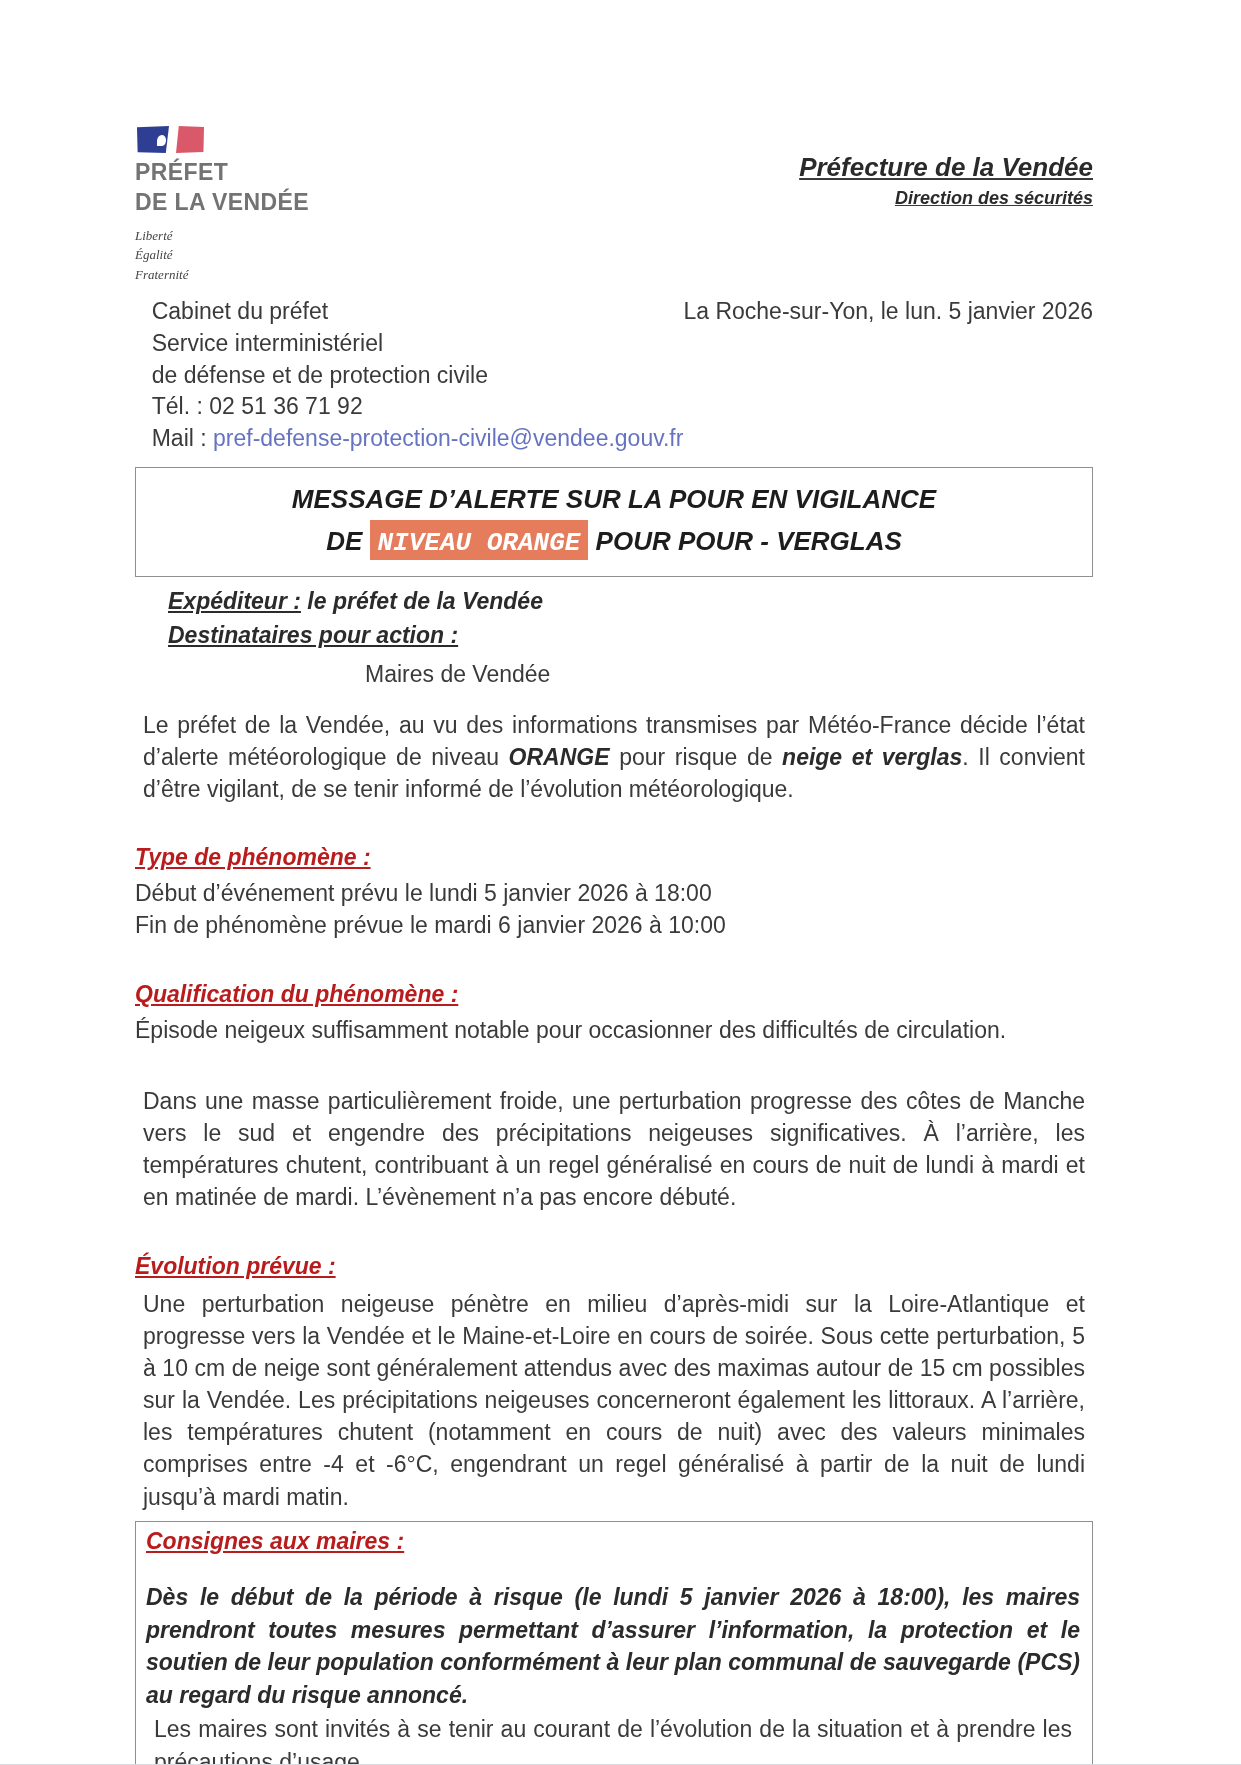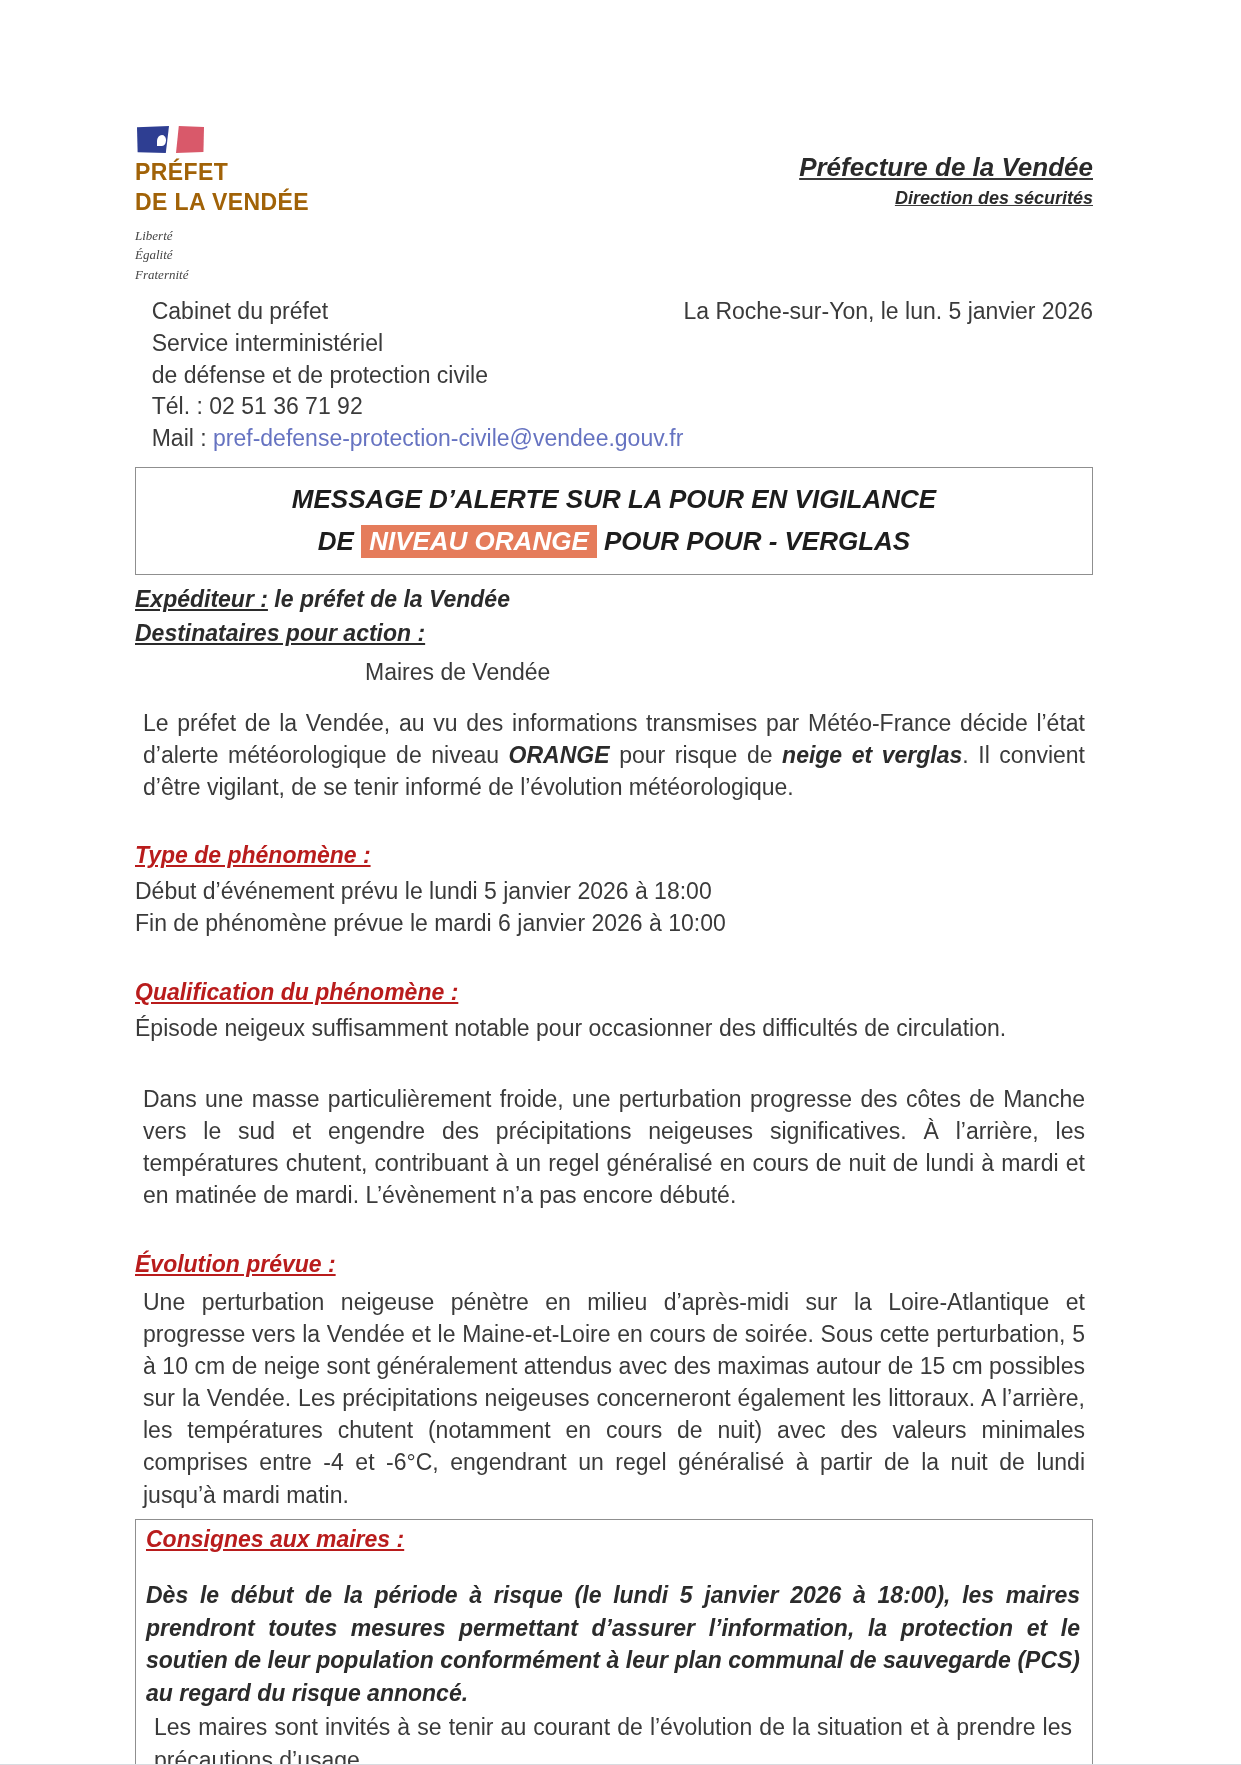--- a/index.html
+++ b/index.html
@@ -15,41 +15,41 @@
     border-bottom:1px solid #d8dbe0;
     overflow:hidden;
   }
   
   .header{display:flex;justify-content:space-between;align-items:flex-start;}
   .gov-logo{width:330px;}
   .flag{display:flex;gap:7px;margin-left:2px;margin-bottom:4px;}
   .flag-blue{width:32px;height:27px;background:#2e3e92;clip-path:polygon(0 5%,100% 0,90% 100%,2% 97%);position:relative;}
   .flag-blue::after{content:"";position:absolute;right:3px;top:9px;width:9px;height:11px;background:#fff;border-radius:55% 45% 50% 0;}
   .flag-red{width:28px;height:27px;background:#d9596a;clip-path:polygon(10% 0,100% 4%,98% 96%,0 100%);}
-  .gov-name{font-size:23px;font-weight:700;color:#a16207;line-height:1.32;letter-spacing:.4px;}
+  .gov-name{font-size:23px;font-weight:700;color:#737373;line-height:1.32;letter-spacing:.4px;}
   .motto{margin-top:8px;font-family:"Liberation Serif", serif;font-style:italic;font-size:13px;color:#444;line-height:1.5;}
   .header-right{text-align:right;padding-top:26px;text-decoration:underline;}
   .pref-title{font-size:26px;font-weight:700;font-style:italic;color:#2a2a2a;}
   .pref-sub{font-size:18px;font-weight:700;font-style:italic;color:#2a2a2a;margin-top:5px;}
   
   .contact-row{display:flex;justify-content:flex-end;margin-top:12px;}
   .contact{font-size:23px;line-height:1.38;}
   .dateline{font-size:23px;padding-top:2px;}
   .mail-link{color:#6673c1;text-decoration:none;}
   
   .title-box{
     margin-top:12px;border:1px solid #8f8f8f;
     text-align:center;padding:10px 8px 12px;
     font-size:26px;font-weight:700;font-style:italic;color:#1d1d1d;
     line-height:1.62;
   }
-  .hl-orange{padding:1px 8px 2px;}
+  .hl-orange{padding:8px 8px 2px;font-family:Liberation Mono, monospace;}
   
   .meta{margin-top:8px;font-size:23px;line-height:1.4;}
-  .meta-line{margin-top:2px;}
+  .meta-line{margin-top:2px;margin-left:33px;}
   .u-head{font-weight:700;font-style:italic;text-decoration:underline;color:#2b2b2b;}
   .bi{font-weight:700;font-style:italic;color:#2b2b2b;}
   .recipients-value{margin-left:230px;margin-top:7px;}
   
   .para{font-size:23px;line-height:1.4;text-align:justify;margin:8px;}
   .intro{margin-top:18px;}
   .section{margin-top:39px;}
   .section-heading{font-size:23px;font-weight:700;font-style:italic;text-decoration:underline;color:#b91c1c;margin-bottom:6px;}
   .plain-line{font-size:23px;line-height:1.4;}
   

